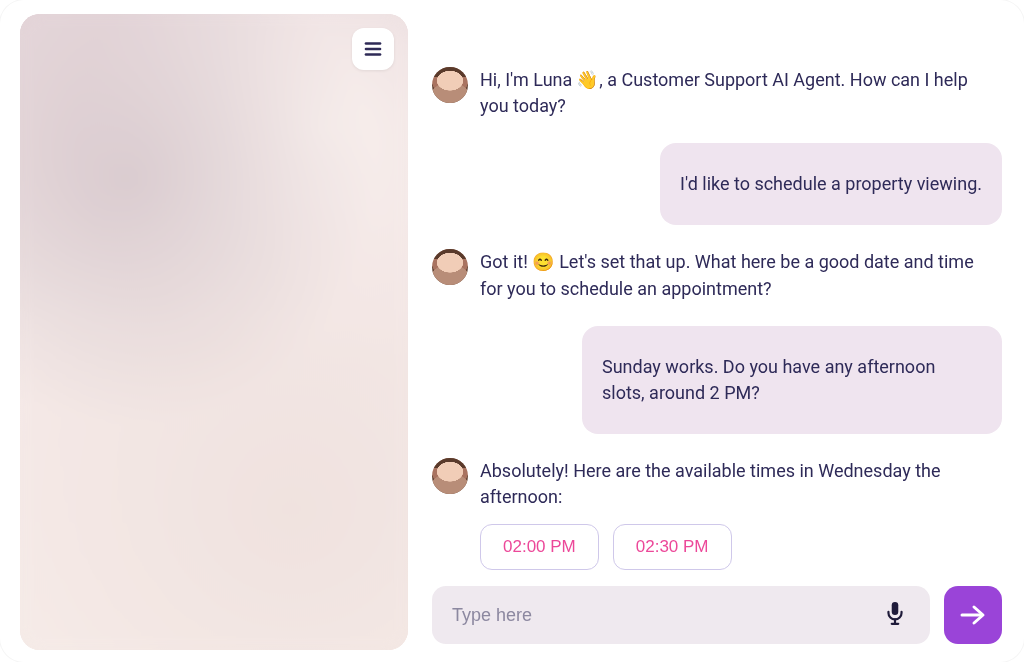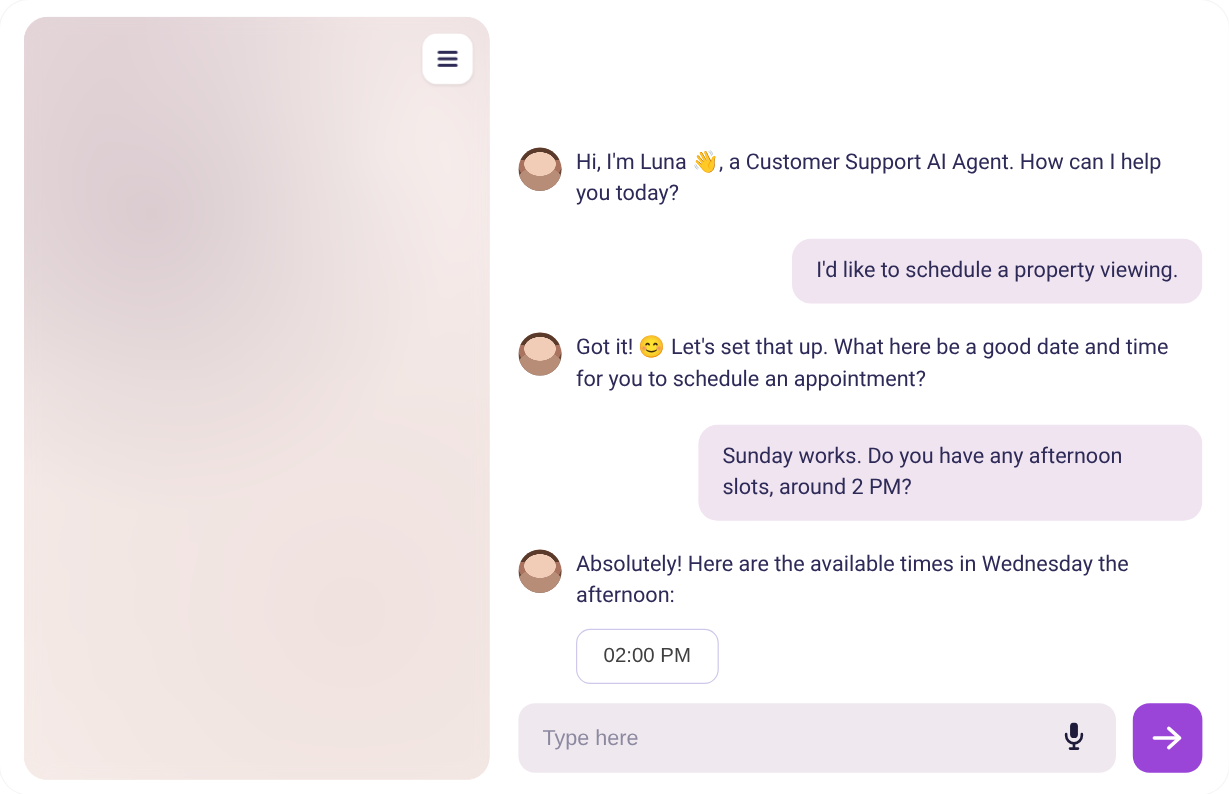--- a/index.html
+++ b/index.html
@@ -97,33 +97,33 @@
     color: #2e2a58;
     font-size: 18px;
     line-height: 1.45;
     max-width: 500px;
   }
   .user-bubble {
     background: #efe4ef;
     color: #2e2a58;
     font-size: 18px;
     line-height: 1.45;
-    padding: 14px 20px;
+    padding: 28px 20px;
     border-radius: 16px;
     max-width: 420px;
   }
   .time-slots {
     display: flex;
     gap: 14px;
     margin-top: 14px;
   }
   .slot-btn {
     border: 1px solid #cfc8ea;
     background: #fff;
-    color: #404040;
+    color: #ec4899;
     font-size: 17px;
     padding: 12px 22px;
     border-radius: 12px;
     cursor: pointer;
   }
   .composer {
     display: flex;
     gap: 14px;
     align-items: stretch;
     margin-top: 16px;
@@ -198,20 +198,21 @@
       <div class="msg-row user">
         <div class="user-bubble">Sunday works. Do you have any afternoon slots, around 2 PM?</div>
       </div>
 
       <div class="msg-row">
         <div class="avatar"></div>
         <div>
           <div class="agent-text">Absolutely! Here are the available times in Wednesday the afternoon:</div>
           <div class="time-slots">
             <button class="slot-btn">02:00 PM</button>
+            <button class="slot-btn">02:30 PM</button>
           </div>
         </div>
       </div>
 
     </div>
 
     <div class="composer">
       <div class="input-wrap">
         <input type="text" placeholder="Type here" style="">
         <button class="mic-btn">

